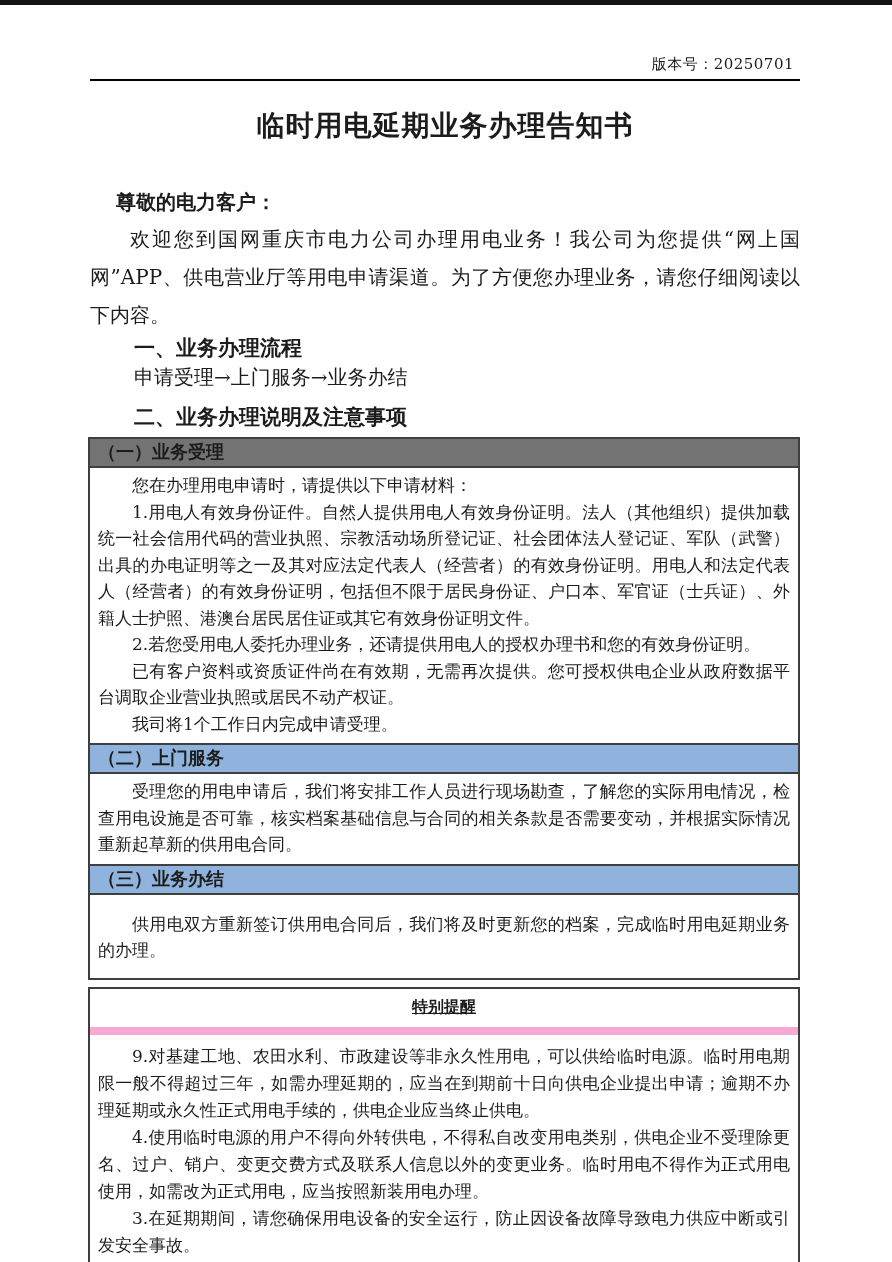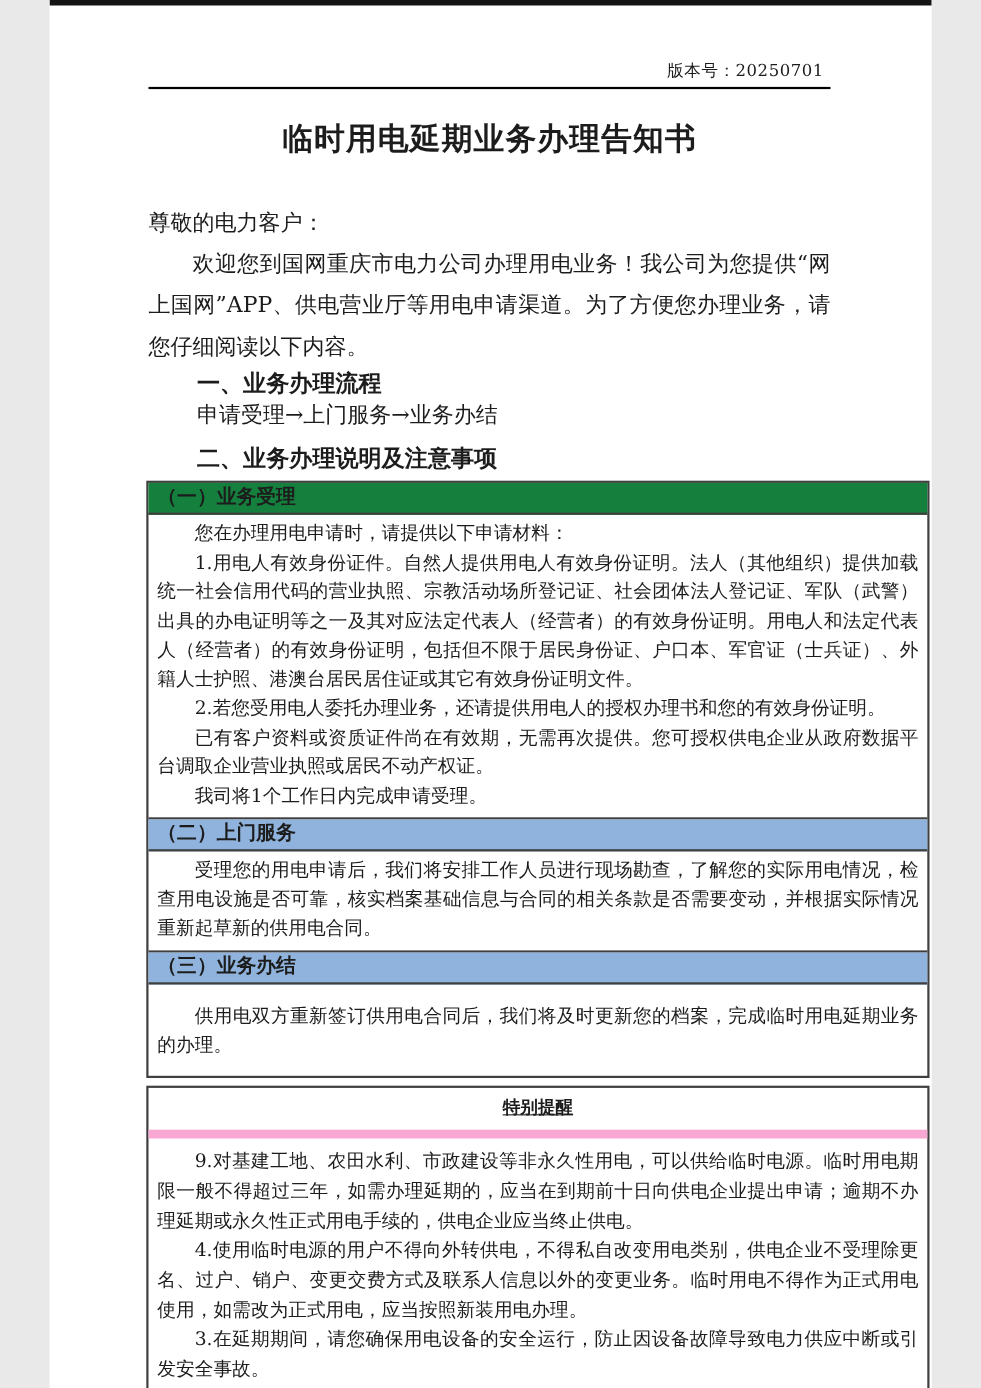--- a/index.html
+++ b/index.html
@@ -1,19 +1,19 @@
 <!DOCTYPE html>
 <html><head>
 <meta charset="utf-8">
 <style>
   * { margin: 0; padding: 0; box-sizing: border-box; }
   html, body { background: #e9e9e9; }
   .page {
     position: relative;
-    width: 802px;
+    width: 892px;
     height: 1262px;
     margin: 0 auto;
     background: #ffffff;
     font-family: "DejaVu Serif", "Liberation Serif", serif;
     color: #1c1c1c;
     overflow: hidden;
   }
   .top-strip {
     position: absolute;
     top: 0; left: 0;
@@ -41,22 +41,23 @@
   .doc-title {
     text-align: center;
     font-family: "Liberation Sans", "DejaVu Sans", sans-serif;
     font-weight: bold;
     font-size: 28px;
     margin-top: 26px;
     letter-spacing: 1px;
   }
   .salutation {
     margin-top: 44px;
-    font-weight: normal;
+    font-weight: bold;
     font-size: 20px;
+    margin-left: 26px;
   }
   .intro {
     font-size: 20px;
     line-height: 38px;
     text-indent: 2em;
     text-align: justify;
     margin-top: 4px;
   }
   .flow-heading, .notes-heading {
     font-family: "Liberation Sans", "DejaVu Sans", sans-serif;
@@ -129,21 +130,21 @@
     <div class="salutation">尊敬的电力客户：</div>
     <p class="intro">欢迎您到国网重庆市电力公司办理用电业务！我公司为您提供“网上国网”APP、供电营业厅等用电申请渠道。为了方便您办理业务，请您仔细阅读以下内容。</p>
 
     <div class="flow-heading">一、业务办理流程</div>
     <div class="flow-text">申请受理→上门服务→业务办结</div>
 
     <div class="notes-heading">二、业务办理说明及注意事项</div>
 
     <div class="notice-table">
 
-      <div class="banner-row" style="background-color: #15803d;">（一）业务受理</div>
+      <div class="banner-row" style="background-color: #737373;">（一）业务受理</div>
       <div class="body-cell row-sep">
         <p>您在办理用电申请时，请提供以下申请材料：</p>
         <p>1.用电人有效身份证件。自然人提供用电人有效身份证明。法人（其他组织）提供加载统一社会信用代码的营业执照、宗教活动场所登记证、社会团体法人登记证、军队（武警）出具的办电证明等之一及其对应法定代表人（经营者）的有效身份证明。用电人和法定代表人（经营者）的有效身份证明，包括但不限于居民身份证、户口本、军官证（士兵证）、外籍人士护照、港澳台居民居住证或其它有效身份证明文件。</p>
         <p>2.若您受用电人委托办理业务，还请提供用电人的授权办理书和您的有效身份证明。</p>
         <p>已有客户资料或资质证件尚在有效期，无需再次提供。您可授权供电企业从政府数据平台调取企业营业执照或居民不动产权证。</p>
         <p>我司将1个工作日内完成申请受理。</p>
       </div>
 
       <div class="banner-row" style="background-color: rgb(143, 179, 220);">（二）上门服务</div>
       <div class="body-cell row-sep">

